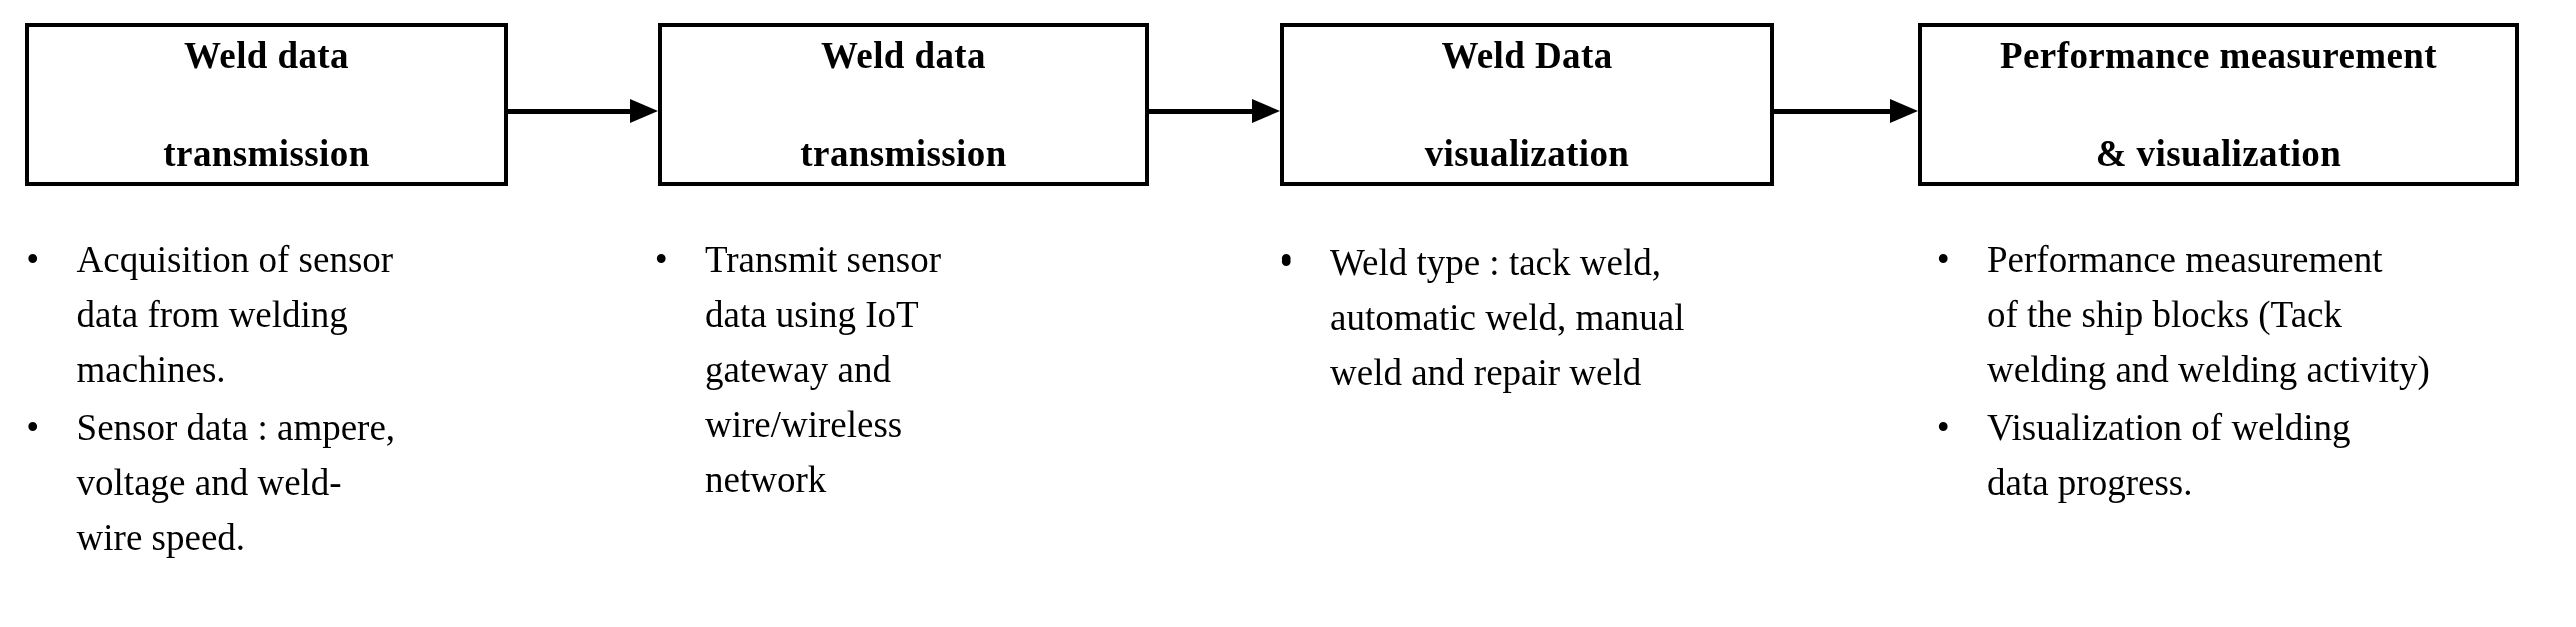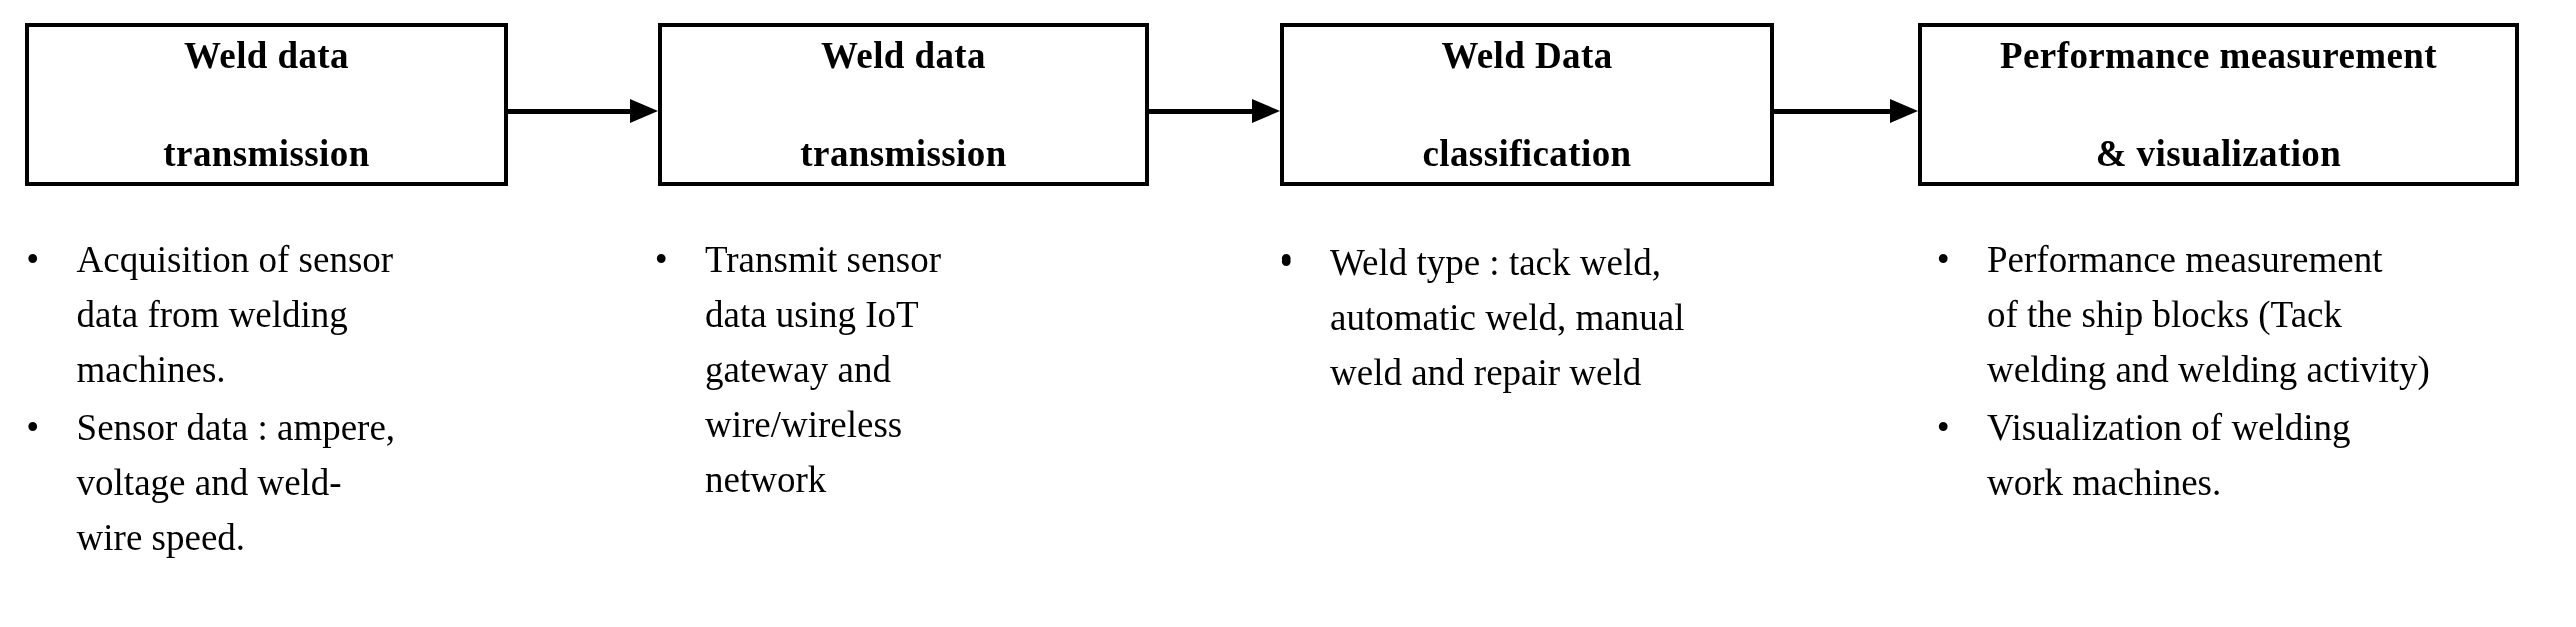--- a/index.html
+++ b/index.html
@@ -114,21 +114,21 @@
     <div class="box-line">transmission</div>
   </div>
 
   <div class="stage-box" id="box-2">
     <div class="box-line">Weld data</div>
     <div class="box-line">transmission</div>
   </div>
 
   <div class="stage-box" id="box-3">
     <div class="box-line">Weld Data</div>
-    <div class="box-line">classification</div>
+    <div class="box-line">visualization</div>
   </div>
 
   <div class="stage-box" id="box-4">
     <div class="box-line">Performance measurement</div>
     <div class="box-line">&amp; visualization</div>
   </div>
 
   <div class="connector" id="arrow-1">
     <div class="shaft"></div>
     <div class="head"></div>
@@ -183,18 +183,18 @@
   <div class="bullet-column" id="col-4">
     <div class="bullet-item">
       <span class="bullet-marker">•</span>
       <span class="bullet-text">Performance measurement
 of the ship blocks (Tack
 welding and welding activity)</span>
     </div>
     <div class="bullet-item">
       <span class="bullet-marker">•</span>
       <span class="bullet-text">Visualization of welding
-work machines.</span>
+data progress.</span>
     </div>
   </div>
 
 </div>
 
 
 </body></html>

